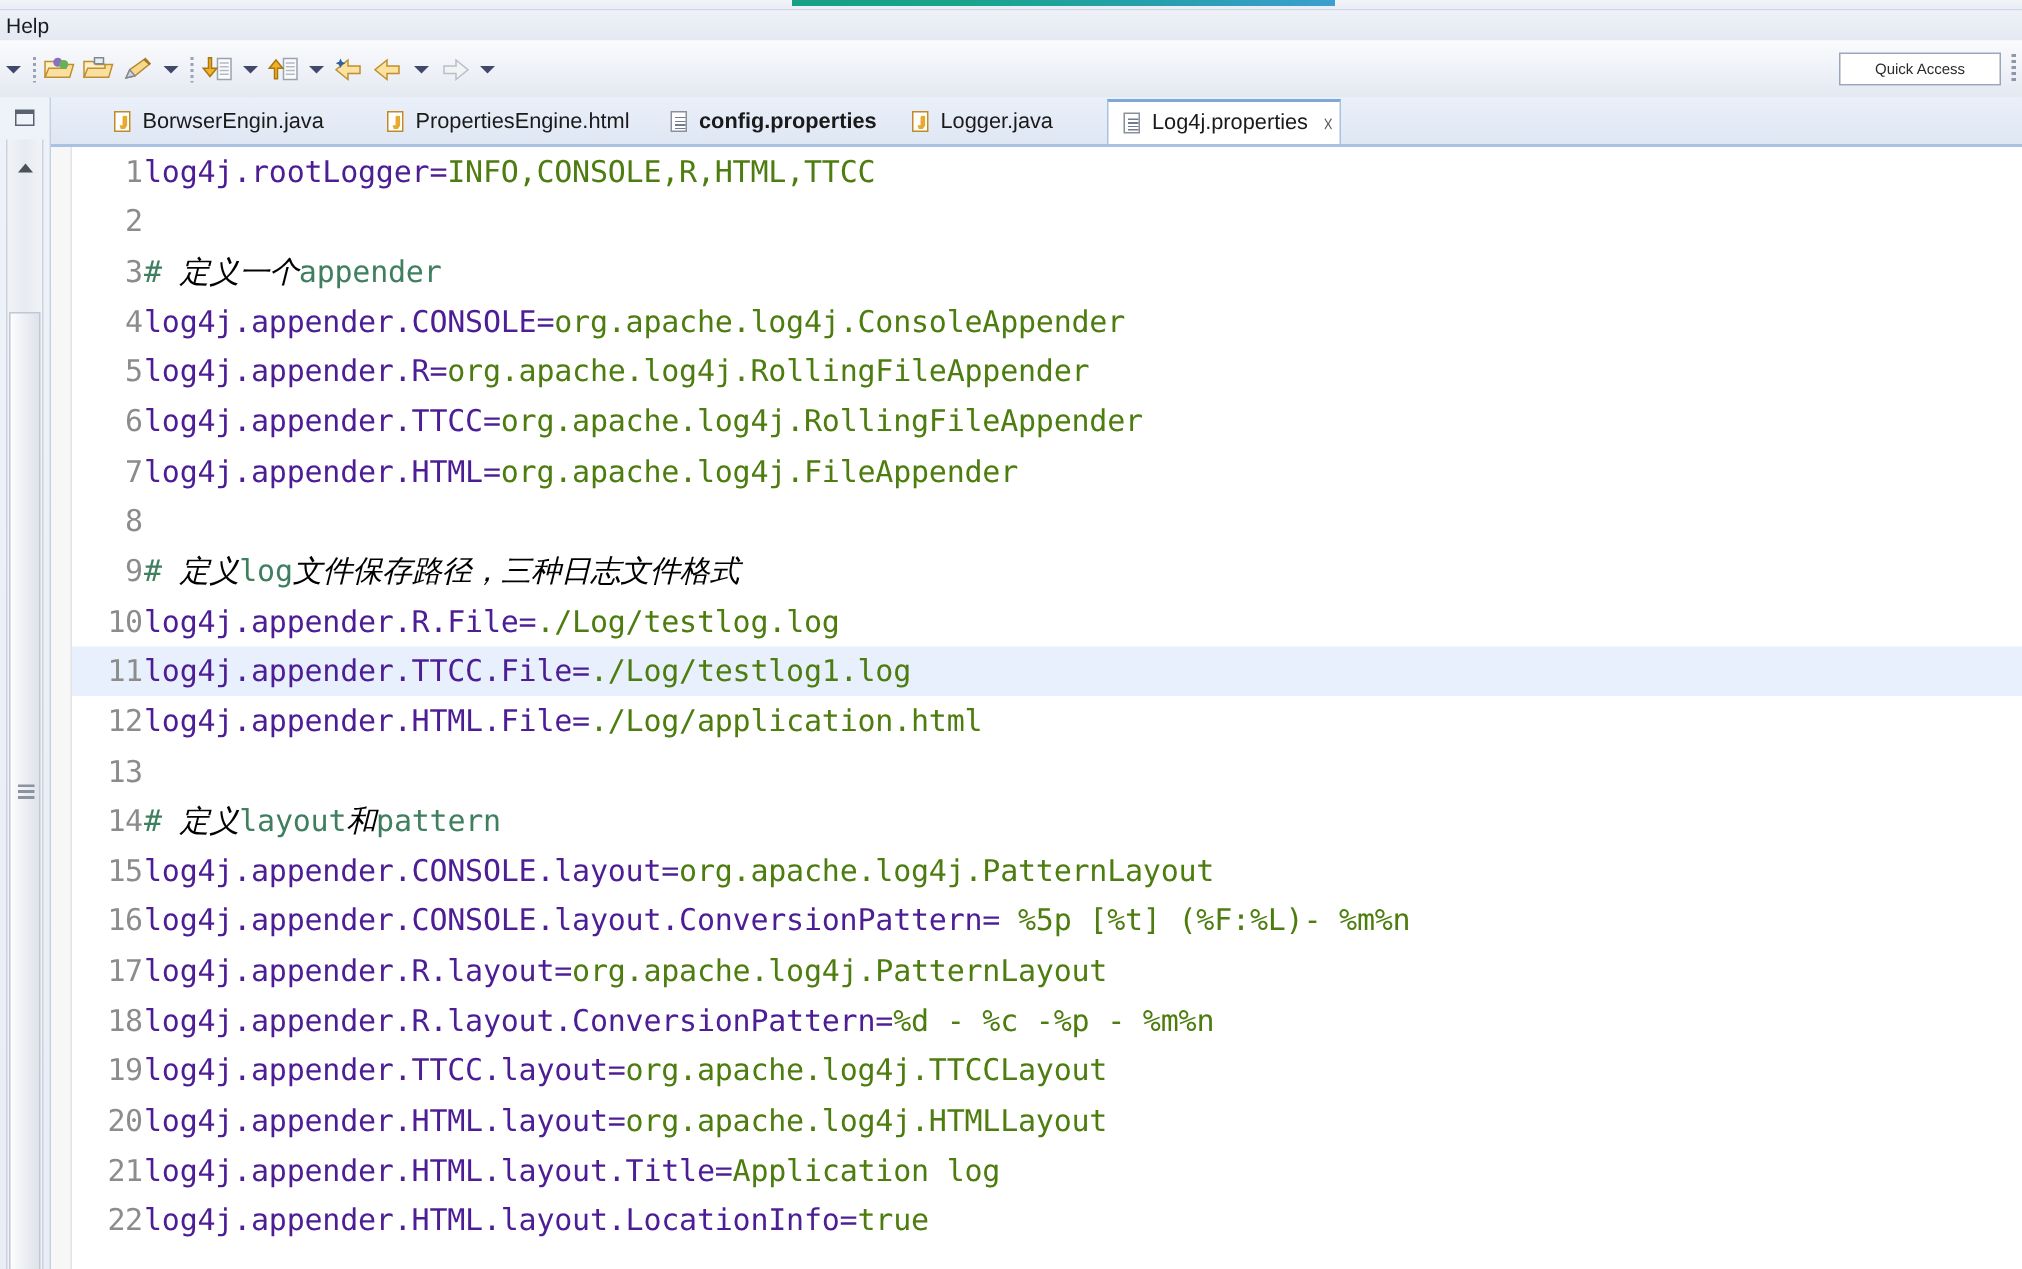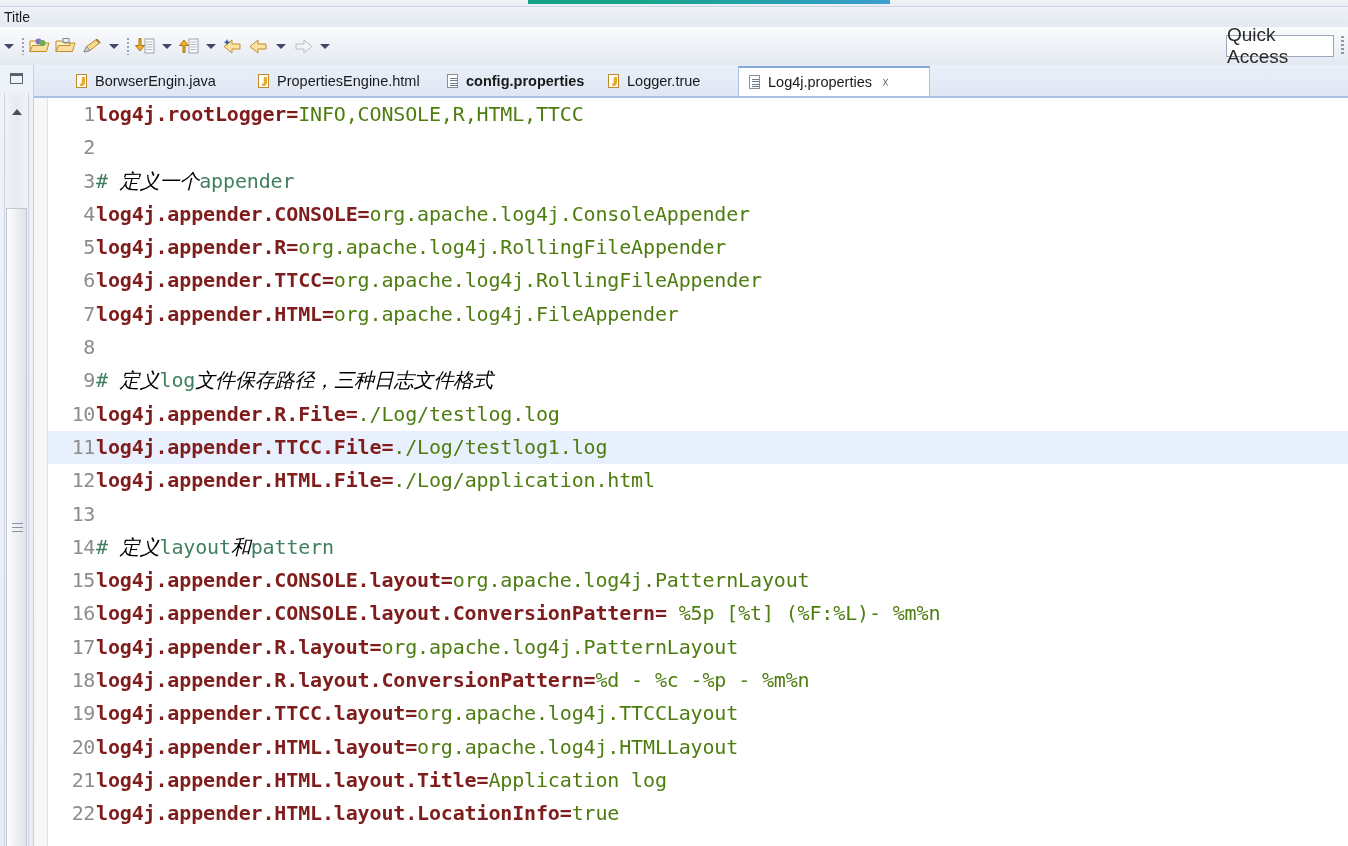--- a/index.html
+++ b/index.html
@@ -87,21 +87,21 @@
   
   .quick-access {
     position: absolute;
     right: 14px; top: 8px;
     width: 108px; height: 22px;
     background: #ffffff;
     border: 1px solid #9aa6ba;
     display: flex;
     align-items: center;
     justify-content: center;
-    font-size: 19px;
+    font-size: 10px;
     color: #2b2b2b;
     box-sizing: border-box;
   }
   .qa-grip {
     position: absolute;
     right: 4px; top: 9px;
     width: 3px; height: 20px;
     background-image: repeating-linear-gradient(to bottom, #8d97a8 0 2px, transparent 2px 4px);
   }
 
@@ -282,34 +282,34 @@
     font-size: 20px;
     padding-right: 1px;
     box-sizing: border-box;
     letter-spacing: -0.4px;
   }
   .linetext {
     flex: 1 1 auto;
     color: #000000;
     letter-spacing: -0.15px;
   }
-  .tok-key     { color: #7f1d1d; font-weight: bold; }
+  .tok-key     { color: #4c1d95; }
   .tok-val     { color: #4d7c0f; }
   .tok-comment { color: #3f7f5f; }
   .tok-comment-cjk { font-family: "DejaVu Sans", sans-serif; font-style: italic; }
 </style>
 </head>
 <body>
 
 <div class="chrome-strip">
   <div class="chrome-accent"></div>
 </div>
 
 <div class="menubar">
-  <div class="menu-item">Title</div>
+  <div class="menu-item">Help</div>
 </div>
 
 <div class="toolbar">
   <div class="tb-row" id="toolbar-row">
       <div class="tb-item narrow">
         <span class="caret"></span>
       </div>
       <div class="tb-sep"></div>
       <div class="tb-item">
         <span style="display: inline-flex;">
@@ -431,23 +431,23 @@
       <div class="tab" style="left: 403px; width: 161px; font-weight: bold;">
         <span class="ficon props">
           <span class="page"></span>
         </span>
         <span class="tab-label">config.properties</span>
       </div>
       <div class="tab" style="left: 564px; width: 129px;">
         <span class="ficon java">
           <span class="page"></span>
         </span>
-        <span class="tab-label">Logger.true</span>
-      </div>
-      <div class="tab active" style="left: 704px; width: 192px;">
+        <span class="tab-label">Logger.java</span>
+      </div>
+      <div class="tab active" style="left: 704px; width: 156px;">
         <span class="ficon props">
           <span class="page"></span>
         </span>
         <span class="tab-label">Log4j.properties</span>
         <span class="tab-close">☓</span>
       </div>
     </div>
   <div class="tabbar-underline"></div>
 
   <div class="editor">

